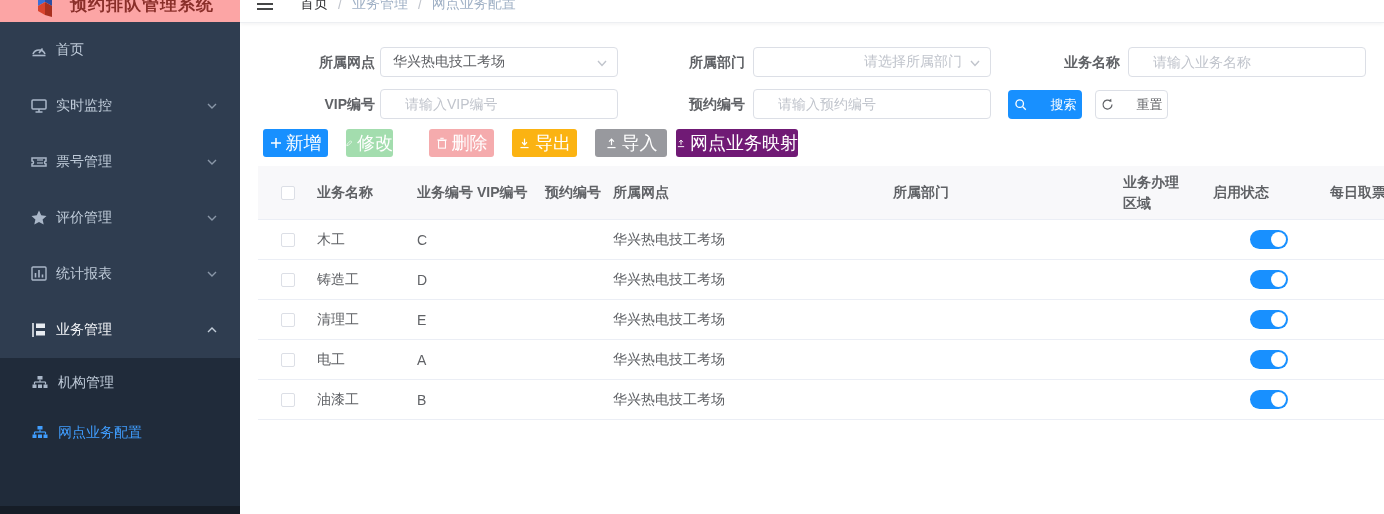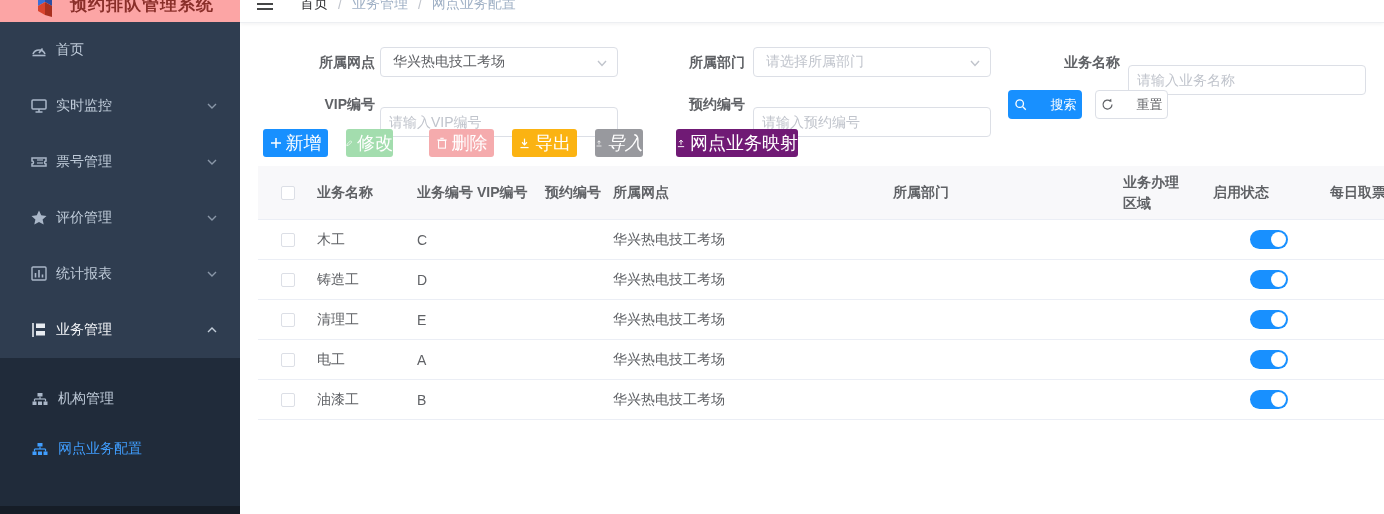--- a/index.html
+++ b/index.html
@@ -10,54 +10,54 @@
   .sidebar { position:absolute; left:0; top:0; width:240px; height:514px; background:#2f3d50; overflow:hidden; }
   .logo-bar { position:relative; height:22px; background:#fca5a5; overflow:hidden; }
   .logo-inner { position:absolute; top:-14px; left:30px; height:36px; display:flex; align-items:center; gap:10px; }
   .logo-title { font-size:17px; font-weight:700; color:#8a2f2a; letter-spacing:1px; white-space:nowrap; }
   .menu { position:absolute; top:22px; left:0; width:240px; }
   .menu-item { position:relative; height:56px; display:flex; align-items:center; padding-left:30px; color:#bfcbd9; font-size:14px; cursor:pointer; }
   .menu-item .mi-icon { width:18px; height:18px; margin-right:8px; flex:0 0 18px; }
   .menu-item .chev { position:absolute; right:22px; top:50%; margin-top:-6px; width:12px; height:12px; }
   .menu-item.active-parent { color:#f4f6f9; }
   .submenu { position:absolute; top:358px; left:0; width:240px; height:156px; background:#202b3a; }
-  .submenu-item { height:50px; display:flex; align-items:flex-end; padding-left:32px; color:#bfcbd9; font-size:14px; cursor:pointer; }
+  .submenu-item { height:50px; display:flex; align-items:center; padding-left:32px; color:#bfcbd9; font-size:14px; cursor:pointer; }
   .submenu-item .mi-icon { width:16px; height:16px; margin-right:10px; flex:0 0 16px; }
   .submenu-item.active { color:#409eff; }
   .bottom-strip { position:absolute; top:506px; left:0; width:240px; height:8px; background:#161d27; }
 
   
   .main { position:absolute; left:240px; top:0; width:1144px; height:514px; background:#fff; overflow:hidden; }
   .topbar { position:absolute; left:0; top:0; width:1144px; height:23px; background:#fff; border-bottom:1px solid #edeff2; box-shadow:0 1px 4px rgba(0,21,41,0.06); overflow:hidden; z-index:5; }
   .topbar-inner { position:absolute; top:-16px; left:16px; height:40px; display:flex; align-items:center; gap:12px; }
   .crumb { font-size:14px; white-space:nowrap; }
   .crumb.first { color:#303133; }
   .crumb.rest { color:#9fb0c5; }
   .crumb-sep { color:#c0c4cc; font-size:14px; }
 
   
   .flabel { position:absolute; width:115px; height:30px; line-height:30px; text-align:right; font-size:14px; font-weight:700; color:#606266; white-space:nowrap; }
   .fselect,.finput { position:absolute; width:238px; height:30px; border:1px solid #dcdfe6; border-radius:4px; background:#fff; font-size:14px; }
   .fselect { display:flex; align-items:center; padding:0 28px 0 12px; cursor:pointer; }
   .fselect .val { color:#606266; overflow:hidden; white-space:nowrap; }
   .fselect .ph { color:#c0c4cc; overflow:hidden; white-space:nowrap; }
   .fselect .sel-chev { position:absolute; right:8px; top:8px; width:14px; height:14px; }
-  .finput { padding:0 8px; color:#606266; outline:none;margin-top:18px; }
+  .finput { padding:0 24px; color:#606266; outline:none; }
   .finput::placeholder { color:#c0c4cc; }
 
   .btn { position:absolute; display:flex; align-items:center; justify-content:center; gap:23px; border:none; border-radius:4px; font-size:13px; cursor:pointer; font-family:inherit; white-space:nowrap; }
   .btn-search { left:768px; top:90px; width:74px; height:29px; background:#1890ff; color:#fff; }
   .btn-reset { left:855px; top:90px; width:73px; height:29px; background:#fff; color:#606266; border:1px solid #dcdfe6; }
 
   .tbtn { position:absolute; top:129px; height:28px; display:flex; align-items:center; justify-content:center; gap:4px; border:none; border-radius:3px; color:#fff; font-size:18px; cursor:pointer; font-family:inherit; white-space:nowrap; }
   .tbtn-add    { left:23px;  width:65px;  background:#1890ff; }
   .tbtn-edit   { left:106px; width:47px;  background:#a3ddae; }
   .tbtn-del    { left:189px; width:65px;  background:#f5abad; }
   .tbtn-export { left:272px; width:65px;  background:#fbb312; }
-  .tbtn-import { left:355px; width:48px;  background:#98999e;font-style:italic; }
+  .tbtn-import { left:355px; width:72px;  background:#98999e; }
   .tbtn-map    { left:436px; width:122px; background:#701a75; }
 
   
   .table { position:absolute; left:18px; top:166px; width:1160px; }
   .trow { display:flex; align-items:center; }
   .thead { height:54px; background:#f8f8fa; border-bottom:1px solid #ebeef5; font-weight:700; color:#606266; font-size:14px; }
   .tbody-row { height:40px; border-bottom:1px solid #ebeef5; color:#606266; font-size:14px; background:#fff; }
   .c-check { flex:0 0 59px; display:flex; align-items:center; }
   .c-name { flex:0 0 100px; } .c-code { flex:0 0 60px; } .c-vip { flex:0 0 68px; }
   .c-appt { flex:0 0 68px; } .c-site { flex:0 0 280px; } .c-dept { flex:0 0 230px; }
@@ -203,21 +203,21 @@
     <div>
       <span class="flabel" style="left:20px;top:47px;">所属网点</span>
       <div class="fselect" style="left:140px;top:47px;">
         <span class="val">华兴热电技工考场</span>
         <svg class="sel-chev" viewBox="0 0 14 14">
           <polyline points="3,5 7,9.5 11,5" fill="none" stroke="#c0c4cc" stroke-width="1.4"></polyline>
         </svg>
       </div>
 
       <span class="flabel" style="left:390px;top:47px;">所属部门</span>
-      <div class="fselect" style="left:513px;top:47px;">
+      <div class="fselect" style="left:513px;top:47px;justify-content:flex-end;">
         <span class="ph">请选择所属部门</span>
         <svg class="sel-chev" viewBox="0 0 14 14">
           <polyline points="3,5 7,9.5 11,5" fill="none" stroke="#c0c4cc" stroke-width="1.4"></polyline>
         </svg>
       </div>
 
       <span class="flabel" style="left:765px;top:47px;">业务名称</span>
       <input class="finput" style="left: 888px; top: 47px;" placeholder="请输入业务名称">
 
       <span class="flabel" style="left:20px;top:89px;">VIP编号</span>

